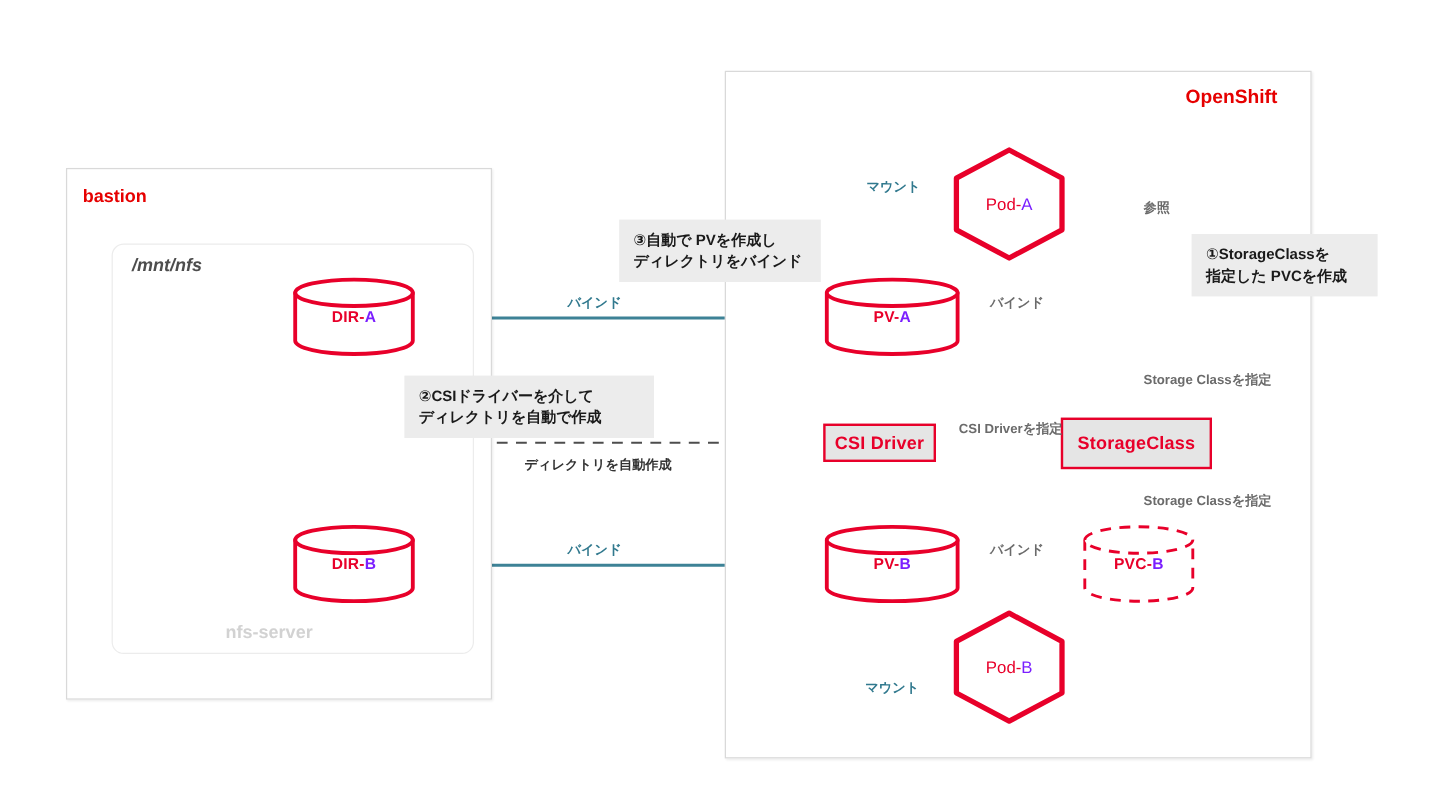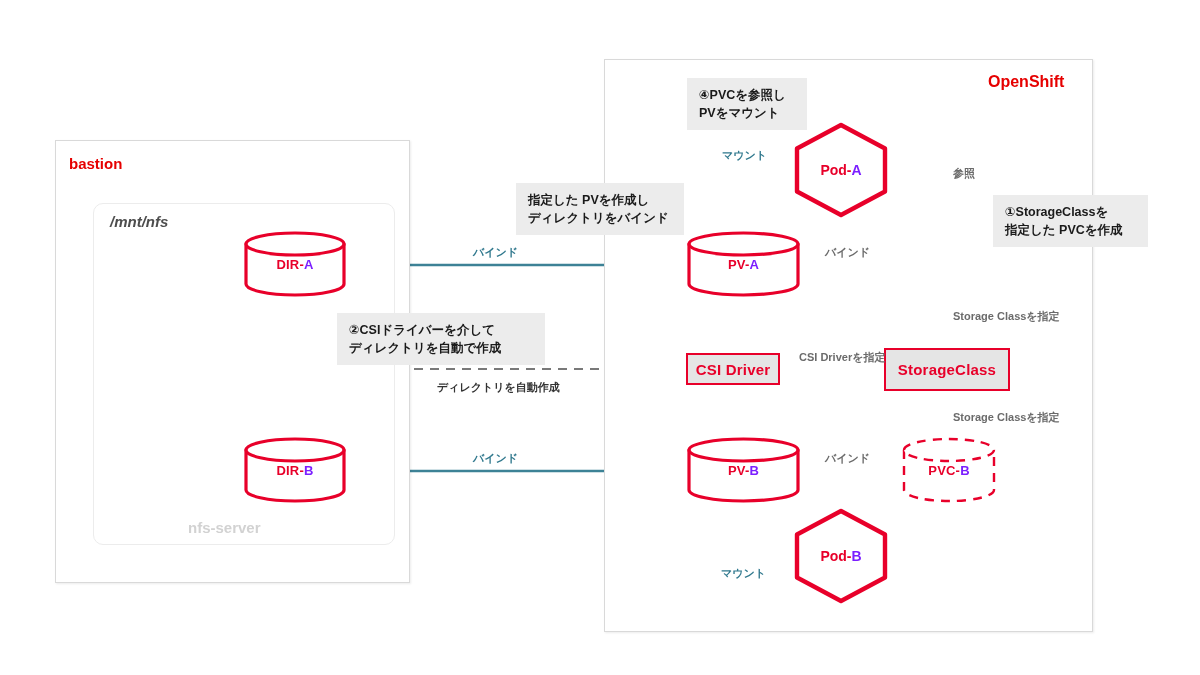--- a/index.html
+++ b/index.html
@@ -27,21 +27,21 @@
     text-align:center;font-weight:bold;font-size:13px;letter-spacing:.2px;
     color:#e8002a;pointer-events:none;
   }
   .cyl .cyl-label .suffix{color:#7b1fff;}
 
   
   .hex{position:absolute;}
   .hex svg{position:absolute;left:0;top:0;overflow:visible;}
   .hex .hex-label{
     position:absolute;left:0;right:0;top:50%;transform:translateY(-50%);
-    text-align:center;font-weight:bold;font-size:14px;color:#e8002a;pointer-events:none;
+    text-align:center;font-weight:normal;font-size:14px;color:#e8002a;pointer-events:none;
   }
   .hex .hex-label .suffix{color:#7b1fff;}
 
   
   .rect-node{
     position:absolute;border:2px solid #e8002a;background:#e5e5e5;box-sizing:border-box;
     display:flex;align-items:center;justify-content:center;
     color:#e8002a;font-weight:bold;font-size:15px;letter-spacing:.2px;
   }
 
@@ -222,18 +222,16 @@
   <div class="edge-label gray" style="left:953px;top:166px;">参照</div>
   <div class="edge-label dark" style="left:437px;top:380px;">ディレクトリを自動作成</div>
   <div class="edge-label gray" style="left:799px;top:350px;">CSI Driverを指定</div>
   <div class="edge-label gray" style="left:953px;top:309px;">Storage Classを指定</div>
   <div class="edge-label gray" style="left:953px;top:410px;">Storage Classを指定</div>
 
   <div class="callout" style="left:993px;top:195px;width:155px;">①StorageClassを
 指定した PVCを作成</div>
   <div class="callout" style="left:337px;top:301px;width:208px;margin-top:12px;">②CSIドライバーを介して
 ディレクトリを自動で作成</div>
-  <div class="callout" style="left:516px;top:183px;width:168px;">指定した PVを作成し
+  <div class="callout" style="left:516px;top:183px;width:168px;">③自動で PVを作成し
 ディレクトリをバインド</div>
-  <div class="callout" style="left:687px;top:78px;width:120px;">④PVCを参照し
-PVをマウント</div>
 
 </div>
 
 </body></html>

